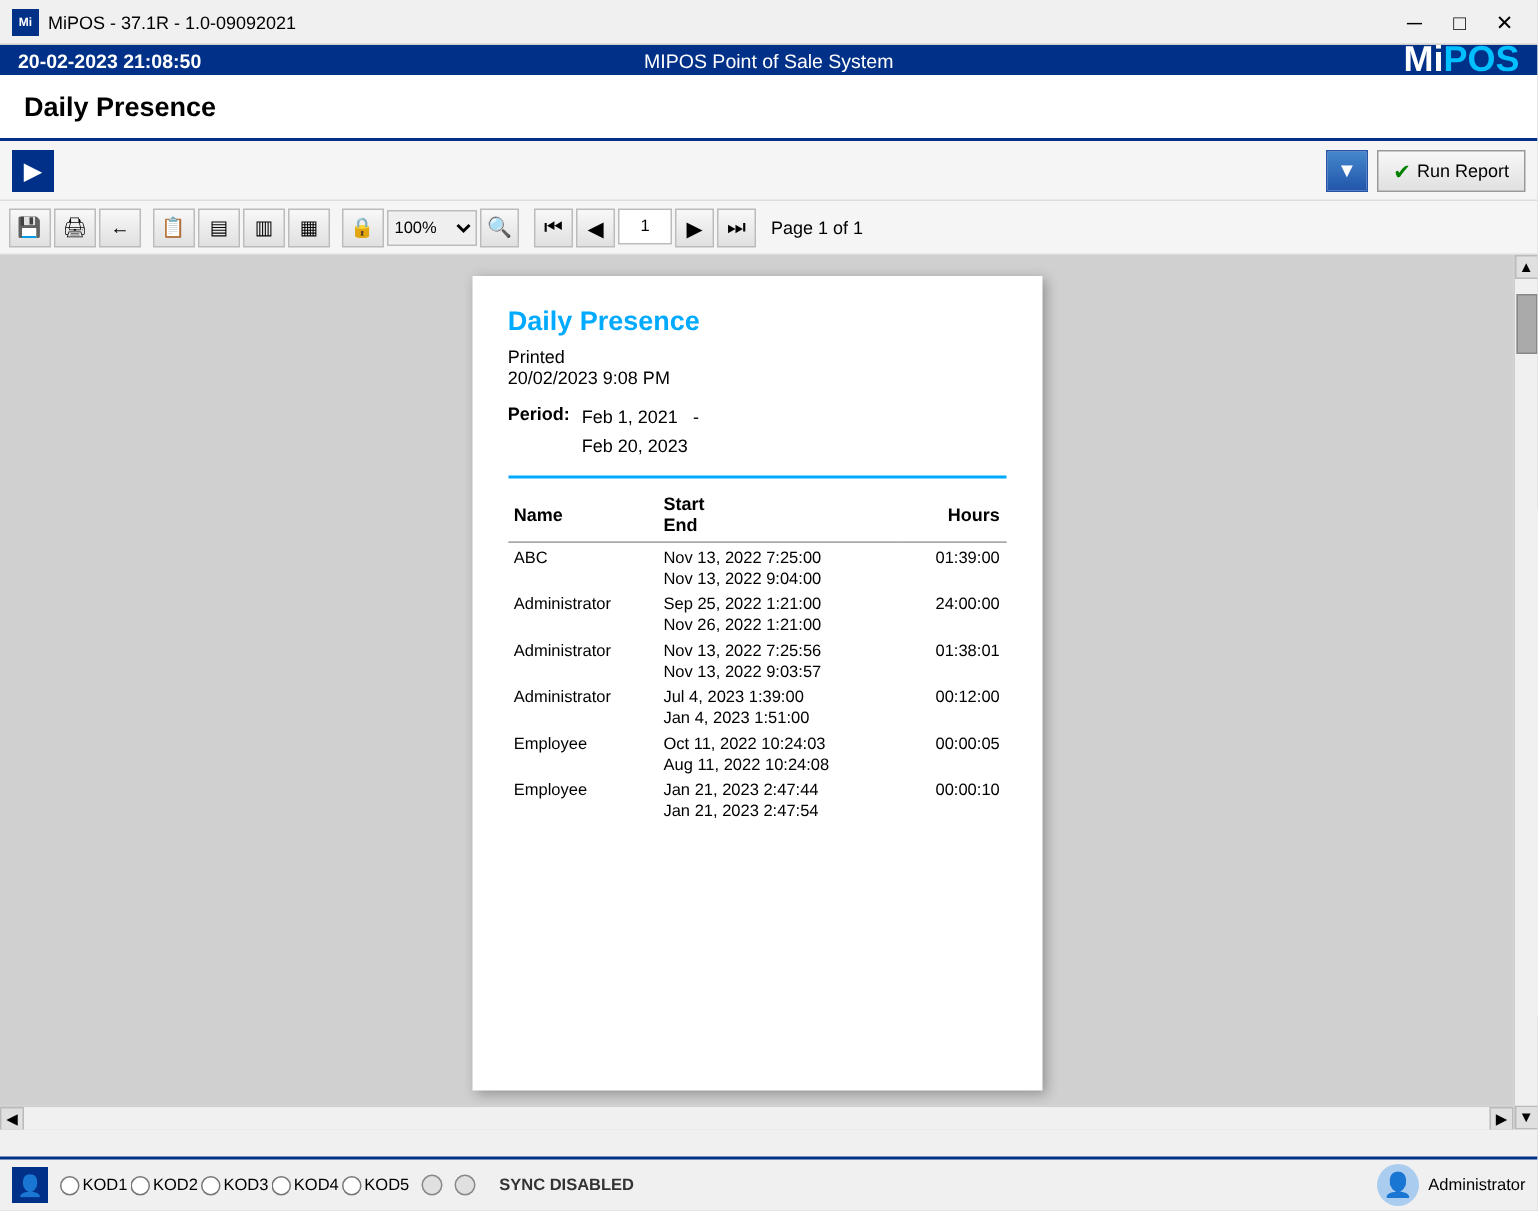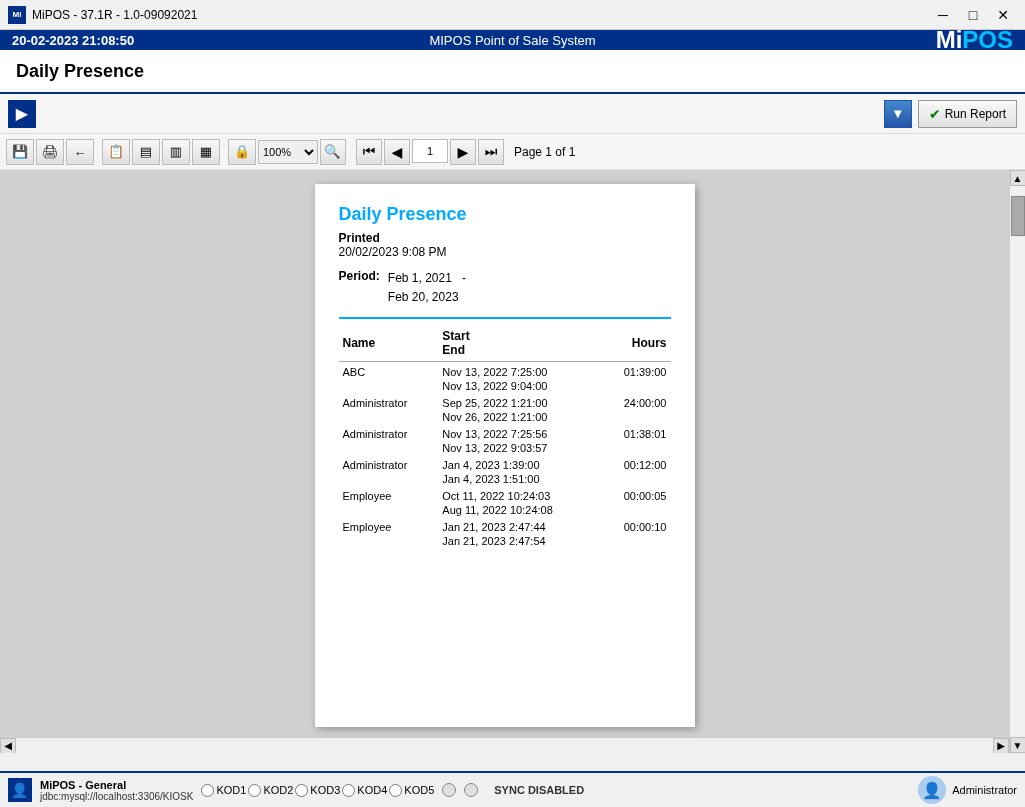--- a/index.html
+++ b/index.html
@@ -164,21 +164,21 @@
       padding: 10px;
     }
     #report-page {
       background: white;
       width: 380px;
       min-height: 520px;
       padding: 20px 24px;
       box-shadow: 2px 2px 8px rgba(0,0,0,0.3);
     }
     .report-title { font-size: 18px; color: #00aaff; font-weight: bold; margin-bottom: 6px; }
-    .report-printed-label { font-weight: bold; font-size: 12px; }
+    .report-printed-label { font-weight: normal; font-size: 12px; }
     .report-printed-date { font-size: 12px; margin-bottom: 10px; }
     .report-period { display: flex; align-items: flex-start; margin-bottom: 10px; font-size: 12px; }
     .report-period-label { font-weight: bold; margin-right: 8px; }
     .report-period-dates { line-height: 1.6; }
     .report-divider { border: none; border-top: 2px solid #00aaff; margin: 8px 0; }
     .report-table { width: 100%; font-size: 11px; border-collapse: collapse; }
     .report-table th { text-align: left; font-weight: bold; padding: 2px 4px; font-size: 12px; }
     .report-table th.hours { text-align: right; }
     .report-table td { padding: 1px 4px; vertical-align: top; }
     .report-table td.hours { text-align: right; }
@@ -323,21 +323,21 @@
     <td>Nov 13, 2022 7:25:56</td>
     <td class="hours">01:38:01</td>
   </tr>
             <tr>
     <td></td>
     <td>Nov 13, 2022 9:03:57</td>
     <td></td>
   </tr>
             <tr class="entry-row-1">
     <td>Administrator</td>
-    <td>Jan 4, 2023 1:39:00</td>
+    <td>Jul 4, 2023 1:39:00</td>
     <td class="hours">00:12:00</td>
   </tr>
             <tr>
     <td></td>
     <td>Jan 4, 2023 1:51:00</td>
     <td></td>
   </tr>
             <tr class="entry-row-1">
     <td>Employee</td>
     <td>Oct 11, 2022 10:24:03</td>
@@ -375,24 +375,20 @@
     <div class="h-scroll-btn">◀</div>
     <div class="h-scroll-track"></div>
     <div class="h-scroll-btn">▶</div>
   </div>
 </div>
 
 <div id="statusbar">
   <div class="status-icon">
     <span style="color:white;font-size:14px;">👤</span>
   </div>
-  <div class="status-text">
-    <span class="status-app">MiPOS - General</span>
-    <span class="status-conn">jdbc:mysql://localhost:3306/KIOSK</span>
-  </div>
   <div class="radio-group">
     <div class="radio-item">
         <input type="radio" name="kod" style="">
         <span>KOD1</span>
       </div>
     <div class="radio-item">
         <input type="radio" name="kod" style="">
         <span>KOD2</span>
       </div>
     <div class="radio-item">

